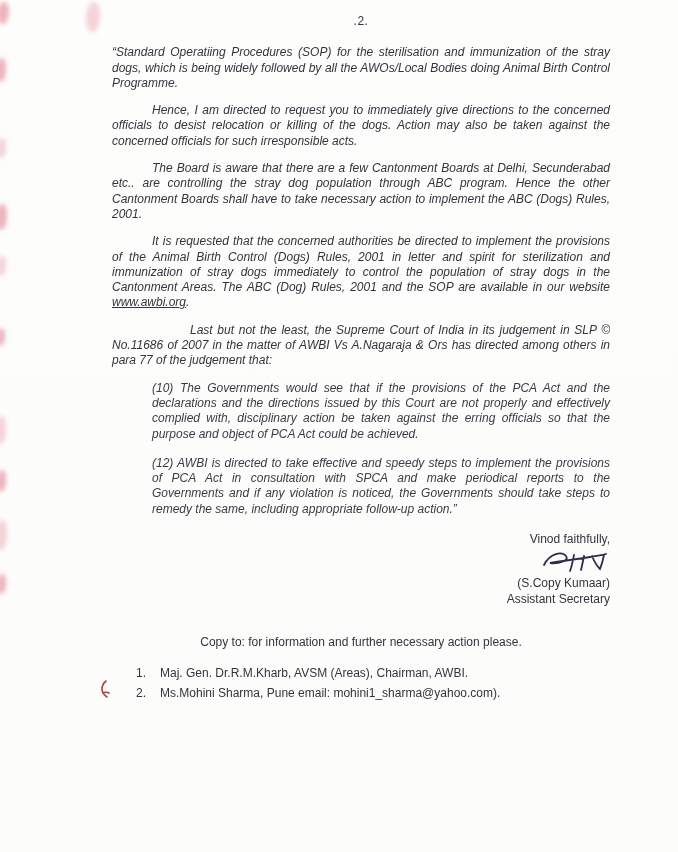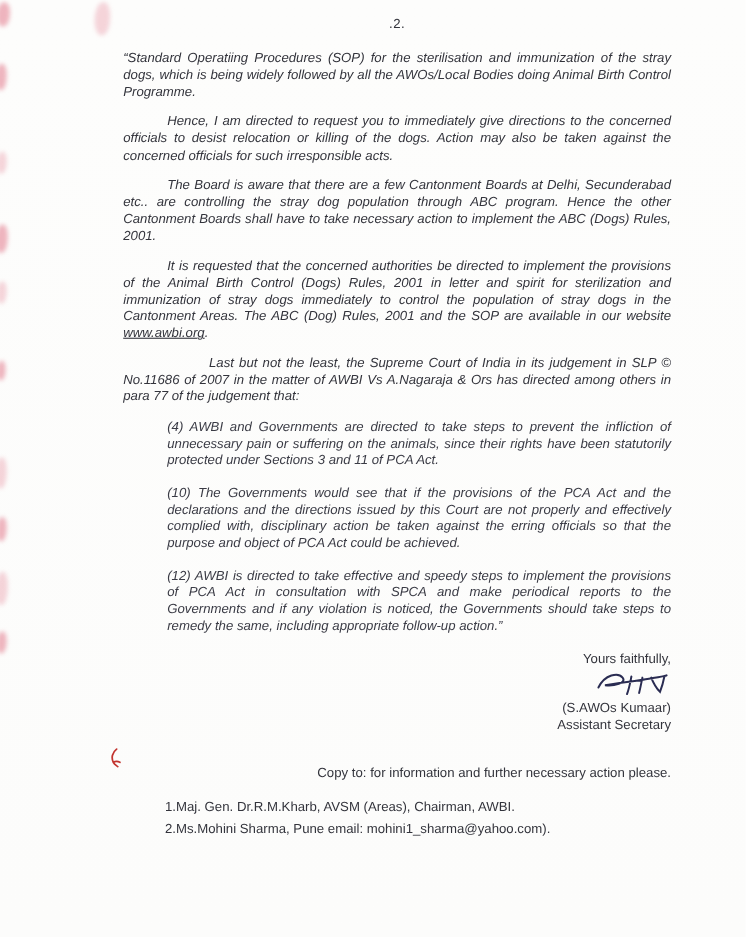--- a/index.html
+++ b/index.html
@@ -51,21 +51,21 @@
     margin-top:14px;
     text-align:right;
     line-height:16px;
   }
   .sig{
     display:block;
     margin:2px 0 0 auto;
   }
   .copy-block{
     margin-top:28px;
-    text-align:right;
+    text-align:center;
   }
   .copy-list{
     margin-top:16px;
   }
   .copy-row{
     display:flex;
     margin:0 0 4px 10px;
   }
   .copy-row .num{ width:38px; flex:none; }
   
@@ -112,32 +112,31 @@
     <p class="body-para">“Standard Operatiing Procedures (SOP) for the sterilisation and immunization of the stray dogs, which is being widely followed by all the AWOs/Local Bodies doing Animal Birth Control Programme.</p>
 
     <p class="body-para indent">Hence, I am directed to request you to immediately give directions to the concerned officials to desist relocation or killing of the dogs. Action may also be taken against the concerned officials for such irresponsible acts.</p>
 
     <p class="body-para indent">The Board is aware that there are a few Cantonment Boards at Delhi, Secunderabad etc.. are controlling the stray dog population through ABC program. Hence the other Cantonment Boards shall have to take necessary action to implement the ABC (Dogs) Rules, 2001.</p>
 
     <p class="body-para indent"><span>It is requested that the concerned authorities be directed to implement the provisions of the Animal Birth Control (Dogs) Rules, 2001 in letter and spirit for sterilization and immunization of stray dogs immediately to control the population of stray dogs in the Cantonment Areas. The ABC (Dog) Rules, 2001 and the SOP are available in our website </span><a class="weblink">www.awbi.org</a><span>.</span></p>
 
     <p class="body-para indent-lg">Last but not the least, the Supreme Court of India in its judgement in SLP © No.11686 of 2007 in the matter of AWBI Vs A.Nagaraja &amp; Ors has directed among others in para 77 of the judgement that:</p>
 
-    <div class="quote">(4) AWBI and Governments are directed to take steps to prevent the infliction of unnecessary pain or suffering on the animals, since their rights have been statutorily protected under Sections 3 and 11 of PCA Act.</div>
     <div class="quote">(10) The Governments would see that if the provisions of the PCA Act and the declarations and the directions issued by this Court are not properly and effectively complied with, disciplinary action be taken against the erring officials so that the purpose and object of PCA Act could be achieved.</div>
     <div class="quote">(12) AWBI is directed to take effective and speedy steps to implement the provisions of PCA Act in consultation with SPCA and make periodical reports to the Governments and if any violation is noticed, the Governments should take steps to remedy the same, including appropriate follow-up action.”</div>
 
 
     <div class="closing">
-      <div>Yours faithfully,</div>
+      <div>Vinod faithfully,</div>
       <svg class="sig" width="70" height="26" viewBox="0 0 70 26">
         <path d="M4,16 C10,4 22,2 26,7 C30,12 18,15 10,14 C20,12 40,10 50,8 C58,6.5 64,6 66,5
                  M34,6 C33,11 32,17 30,22 M44,7 C43,12 42,17 41,21 M52,7 C54,12 56,16 60,20 C62,15 63,11 64,6" fill="none" stroke="#2a2c52" stroke-width="1.8" stroke-linecap="round"></path>
       </svg>
-      <div>(S.AWOs Kumaar)</div>
+      <div>(S.Copy Kumaar)</div>
       <div>Assistant Secretary</div>
     </div>
 
     <div class="copy-block">
       <div>Copy to: for information and further necessary action please.</div>
       <div class="copy-list">
         <div class="copy-row">
           <span class="num">1.</span>
           <span>Maj. Gen. Dr.R.M.Kharb, AVSM (Areas), Chairman, AWBI.</span>
         </div>

